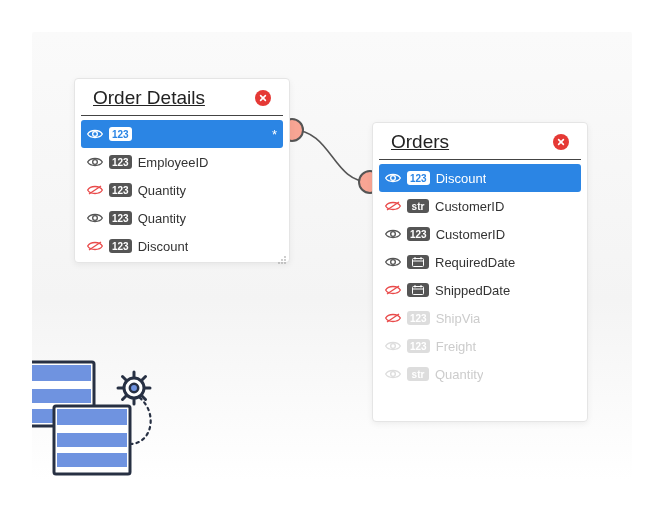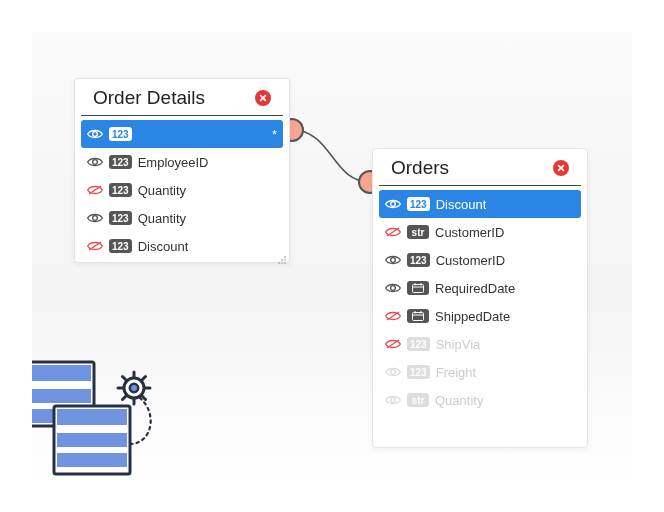--- a/index.html
+++ b/index.html
@@ -18,21 +18,21 @@
     border: 1px solid #e5e5e5;
     border-radius: 4px;
     box-shadow: 0 2px 6px rgba(0,0,0,0.06);
   }
   .table-header {
     display: flex; align-items: center; justify-content: space-between;
     padding: 8px 12px 6px 12px;
     border-bottom: 1px solid #444;
     margin: 0 6px;
   }
-  .table-title { font-size: 19px; font-weight: 400; color: #222; }
+  .table-title { font-size: 19px; font-weight: 400; color: #222; text-decoration: underline; }
   .close-btn {
     width: 16px; height: 16px; border-radius: 50%;
     background: #e53935; color: #fff; font-size: 11px; line-height: 16px;
     text-align: center; cursor: pointer; font-weight: bold;
     display: inline-flex; align-items: center; justify-content: center;
   }
   .close-btn svg { width: 8px; height: 8px; }
 
   .fields { padding: 4px 0 2px 0; }
   .field {
@@ -155,21 +155,21 @@
           <circle cx="8" cy="2" r="0.9" fill="#888"></circle>
           <circle cx="5" cy="5" r="0.9" fill="#888"></circle>
           <circle cx="8" cy="5" r="0.9" fill="#888"></circle>
           <circle cx="2" cy="8" r="0.9" fill="#888"></circle>
           <circle cx="5" cy="8" r="0.9" fill="#888"></circle>
           <circle cx="8" cy="8" r="0.9" fill="#888"></circle>
         </svg>
     </div>
   </div>
 
-  <div class="table-card" style="left:340px; top:116px; width:216px; height:300px; overflow:hidden;">
+  <div class="table-card" style="left:340px; top:90px; width:216px; height:300px; overflow:hidden;">
     <div class="table-header">
       <span class="table-title">Orders</span>
       <span class="close-btn">
         <svg viewBox="0 0 10 10">
             <path d="M2 2 L8 8 M8 2 L2 8" stroke="#fff" stroke-width="2" stroke-linecap="round"></path>
           </svg>
       </span>
     </div>
     <div class="fields">
       <div class="field selected">

